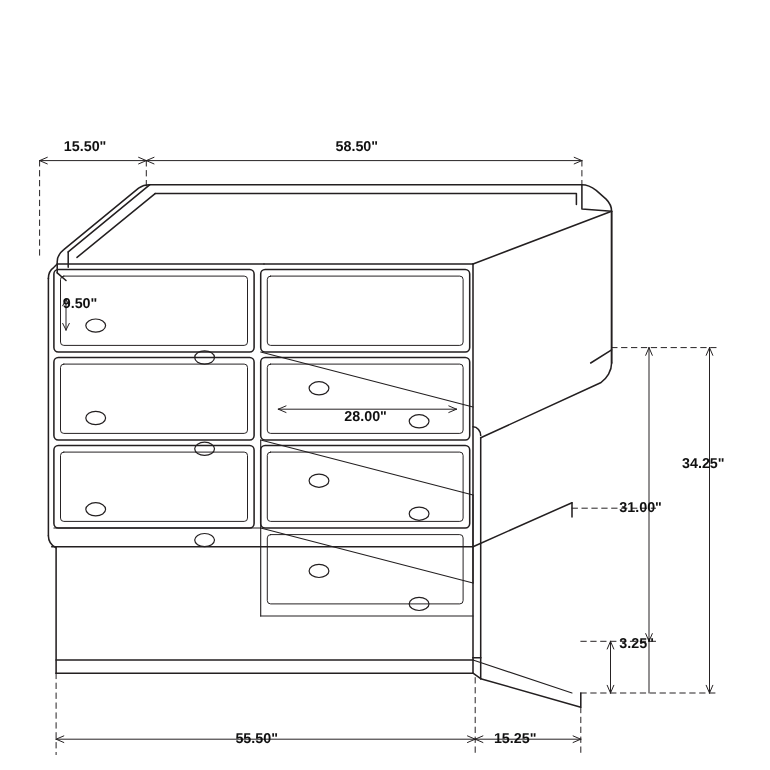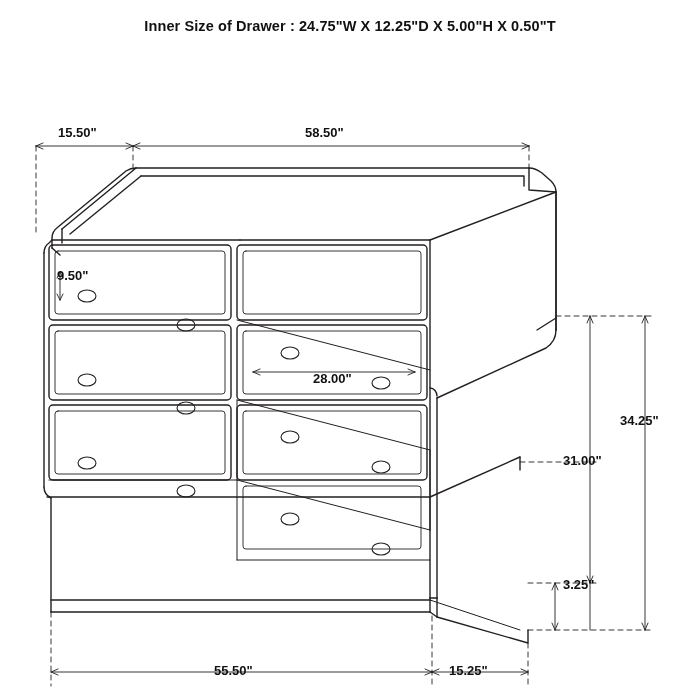--- a/index.html
+++ b/index.html
@@ -44,21 +44,20 @@
     font-weight: bold;
     color: #111;
     white-space: nowrap;
   }
 </style>
 </head>
 <body>
 
 <div id="stage">
 
-  <div class="title">Inner Size of Drawer : 24.75"W X 12.25"D X 5.00"H X 0.50"T</div>
 
   <svg class="diagram" viewBox="0 0 700 700">
     <g fill="none" stroke="#231f20" stroke-width="1.4" stroke-linejoin="round" stroke-linecap="round">
 
       <path d="M 136 168 L 529 168 L 529 190 L 556 192 L 556 318 L 537 330"></path>
       <path d="M 136 168 L 62 229"></path>
       <path d="M 62 229 L 62 243"></path>
 
       <path d="M 136 168 C 132 168 129 169 126 171 L 58 227 C 54 230 52 234 52 238 L 52 248"></path>
       <path d="M 529 168 C 534 168 538 170 542 173 L 551 181 C 554 184 556 188 556 192"></path>

